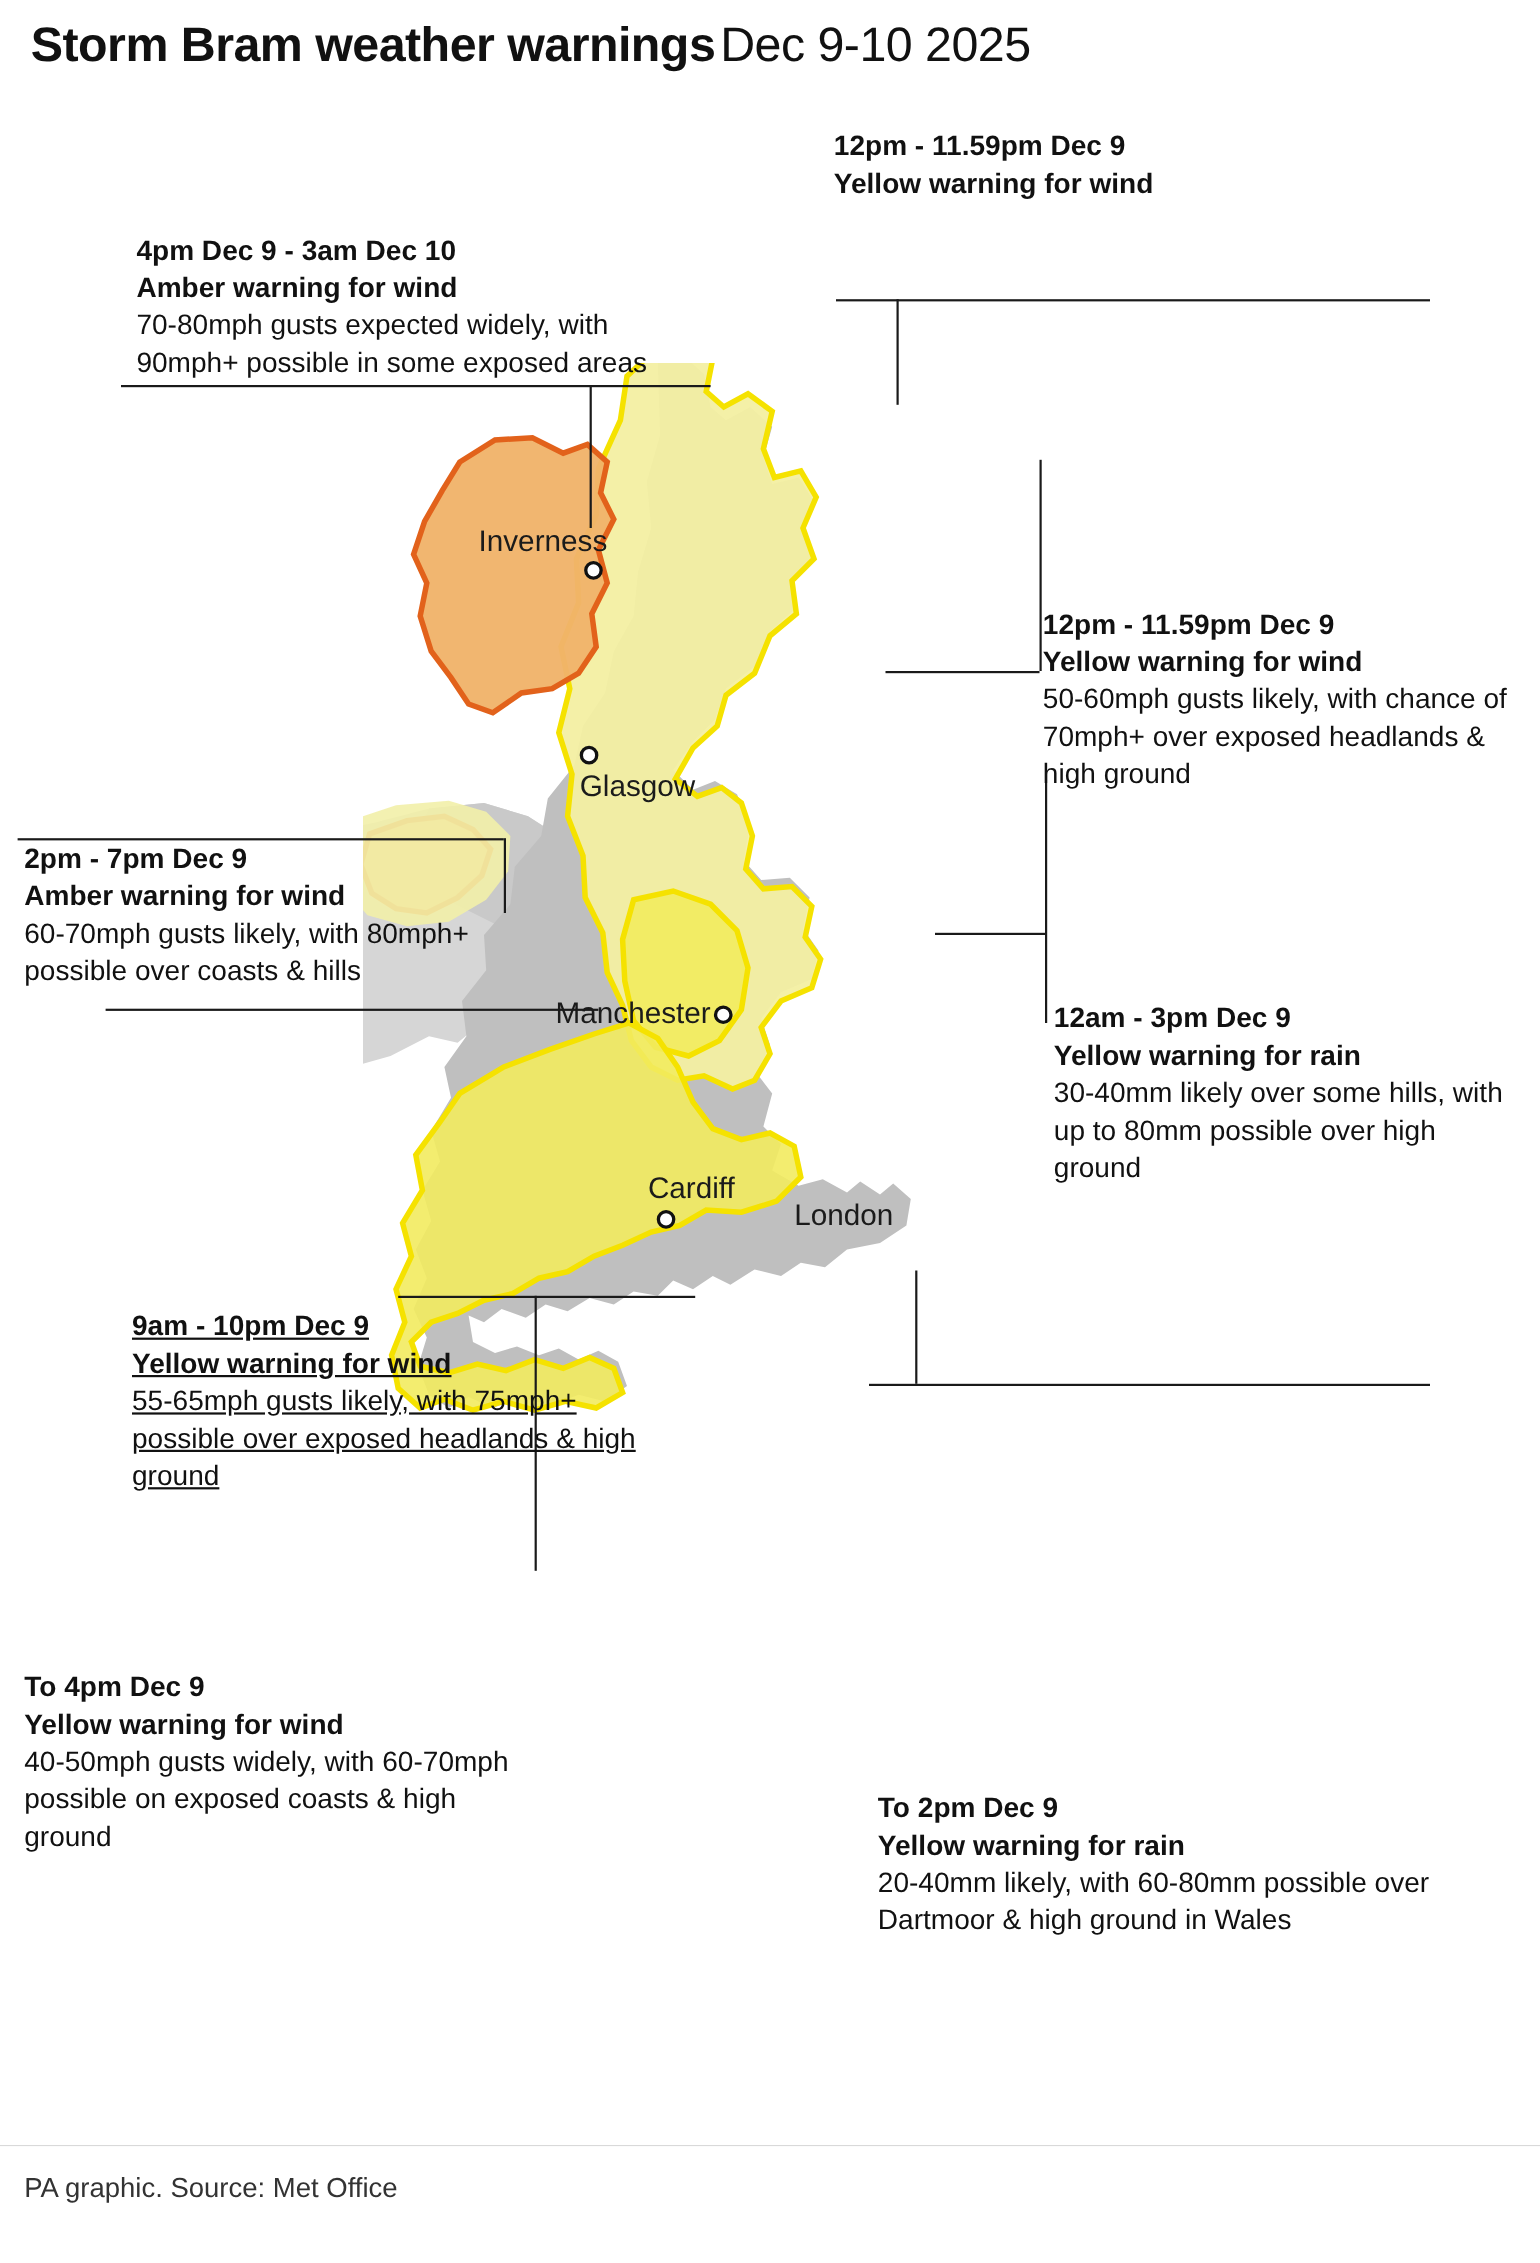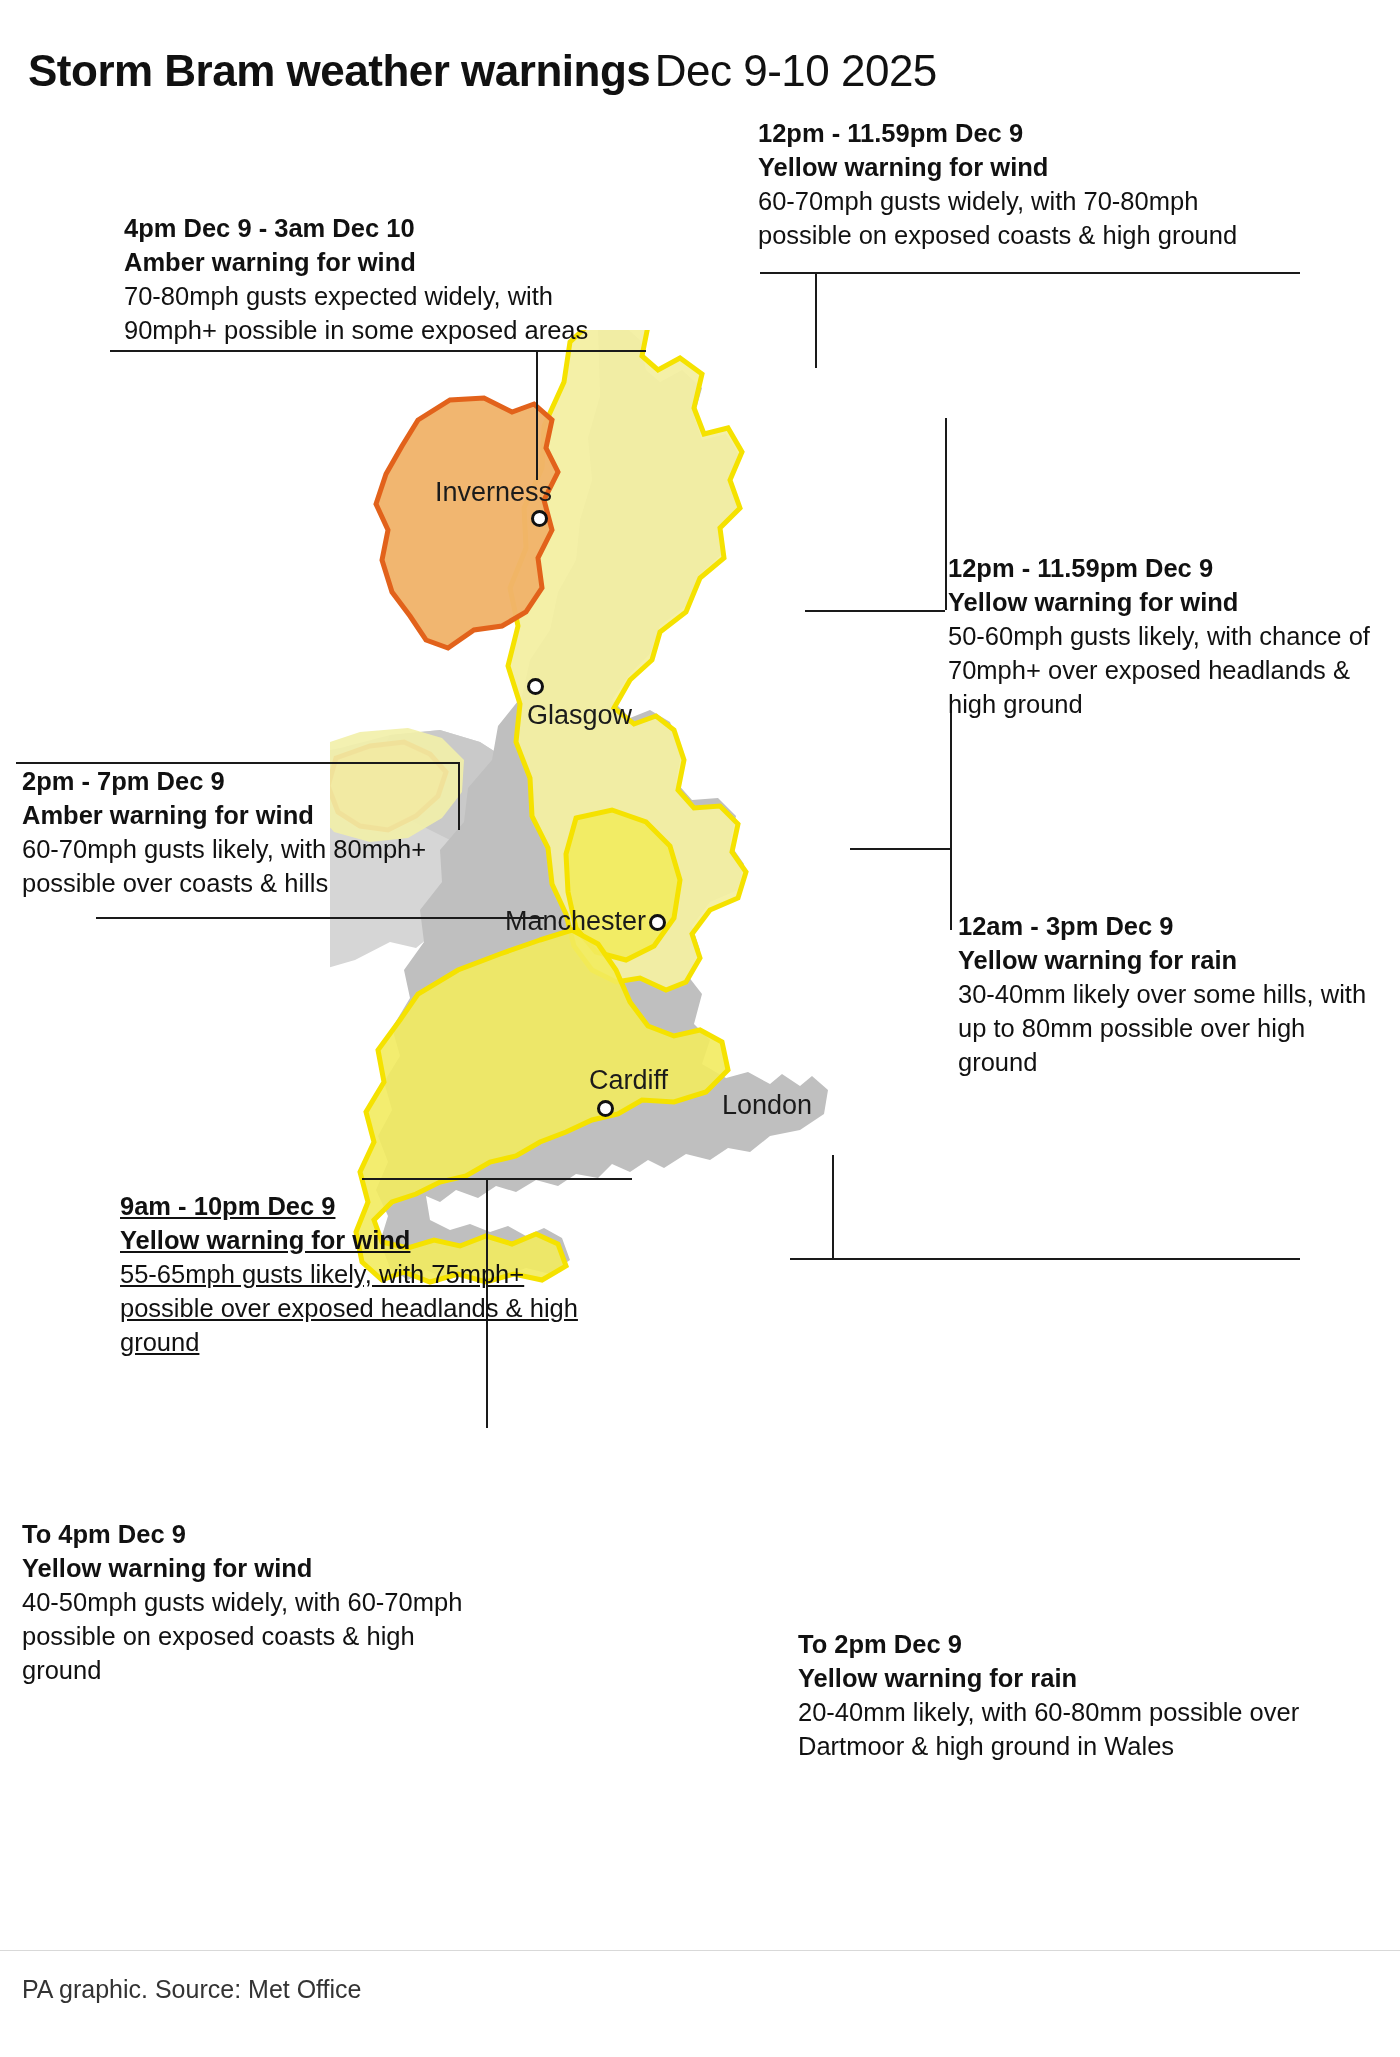--- a/index.html
+++ b/index.html
@@ -21,21 +21,20 @@
     height: 2057px;
   }
 
   
   .header {
     position: absolute;
     left: 28px;
     top: 16px;
     width: 1340px;
     white-space: nowrap;
-    margin-top: 30px;
   }
   .header .title-main {
     font-size: 44px;
     font-weight: bold;
     letter-spacing: -0.5px;
   }
   .header .title-sub {
     font-size: 44px;
     font-weight: normal;
     letter-spacing: -0.5px;
@@ -226,21 +225,20 @@
 
   <div class="note" style="left:124px; top:212px; width:520px;">
     <div class="l1">4pm Dec 9 - 3am Dec 10</div>
     <div class="l2">Amber warning for wind</div>
     <div class="body">70-80mph gusts expected widely, with 90mph+ possible in some exposed areas</div>
   </div>
 
   <div class="note" style="left:758px; top:117px; width:540px;">
     <div class="l1">12pm - 11.59pm Dec 9</div>
     <div class="l2">Yellow warning for wind</div>
-    <div class="body">60-70mph gusts widely, with 70-80mph possible on exposed coasts &amp; high ground</div>
   </div>
 
   <div class="note" style="left:948px; top:552px; width:450px;">
     <div class="l1">12pm - 11.59pm Dec 9</div>
     <div class="l2">Yellow warning for wind</div>
     <div class="body">50-60mph gusts likely, with chance of 70mph+ over exposed headlands &amp; high ground</div>
   </div>
 
   <div class="note" style="left:22px; top:765px; width:470px;">
     <div class="l1">2pm - 7pm Dec 9</div>

